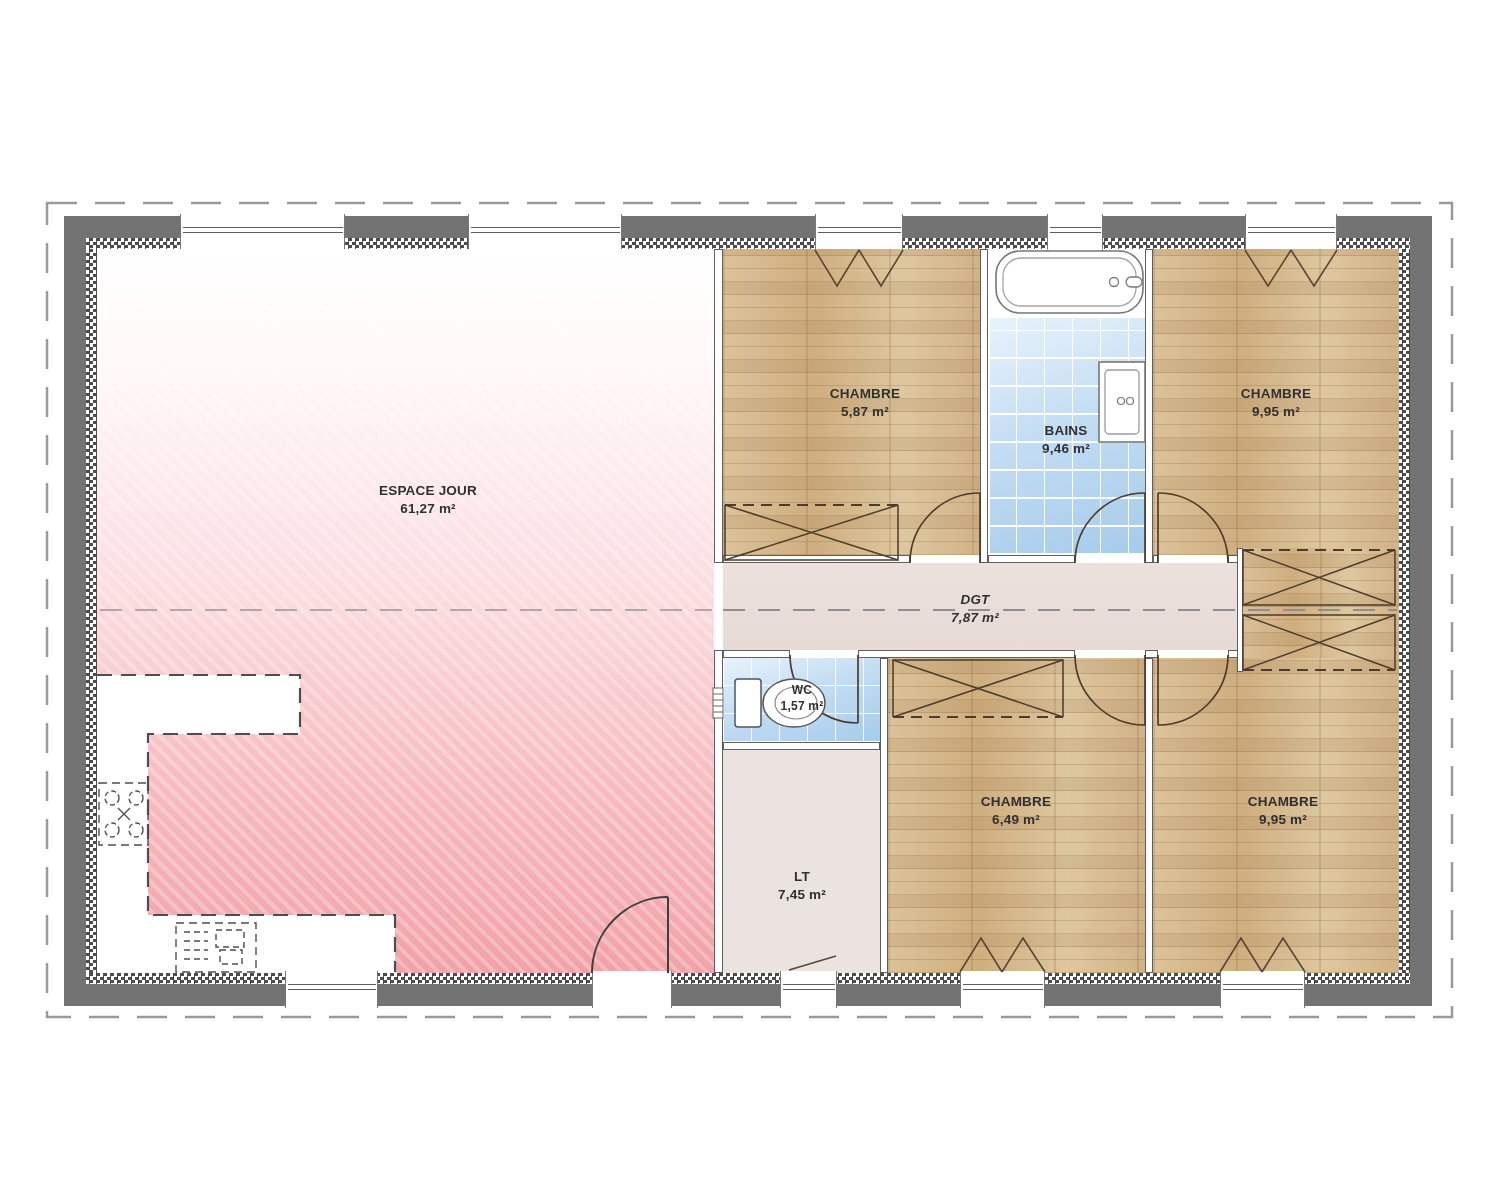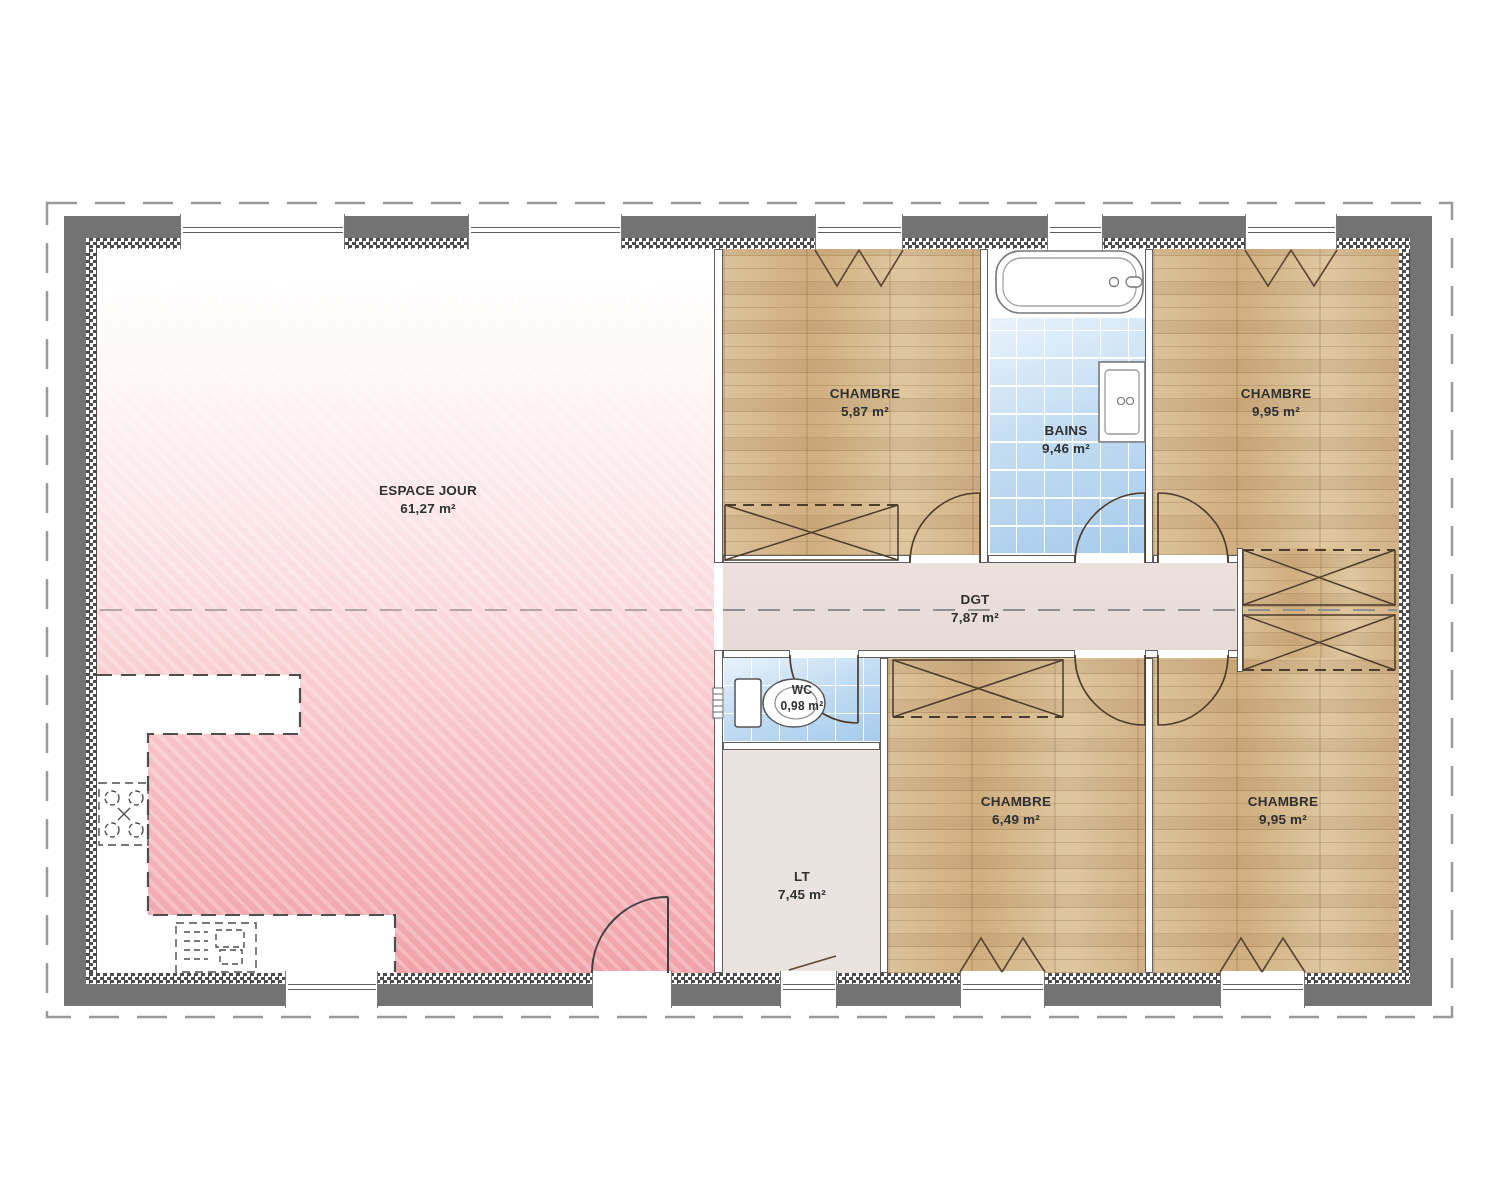--- a/index.html
+++ b/index.html
@@ -246,27 +246,27 @@
     <div class="area">5,87 m²</div>
   </div>
   <div class="lbl" style="left:986px;top:422px;width:160px;">
     <div>BAINS</div>
     <div class="area">9,46 m²</div>
   </div>
   <div class="lbl" style="left:1176px;top:385px;width:200px;">
     <div>CHAMBRE</div>
     <div class="area">9,95 m²</div>
   </div>
-  <div class="lbl" style="left:875px;top:591px;width:200px;">
+  <div class="lbl" style="left:875px;top:591px;width:200px;font-style:italic;">
     <div>DGT</div>
     <div class="area">7,87 m²</div>
   </div>
   <div class="lbl small" style="left:742px;top:683px;width:120px;">
     <div>WC</div>
-    <div class="area">0,98 m²</div>
+    <div class="area">1,57 m²</div>
   </div>
   <div class="lbl" style="left:702px;top:868px;width:200px;">
     <div>LT</div>
     <div class="area">7,45 m²</div>
   </div>
   <div class="lbl" style="left:916px;top:793px;width:200px;">
     <div>CHAMBRE</div>
     <div class="area">6,49 m²</div>
   </div>
   <div class="lbl" style="left:1183px;top:793px;width:200px;">

